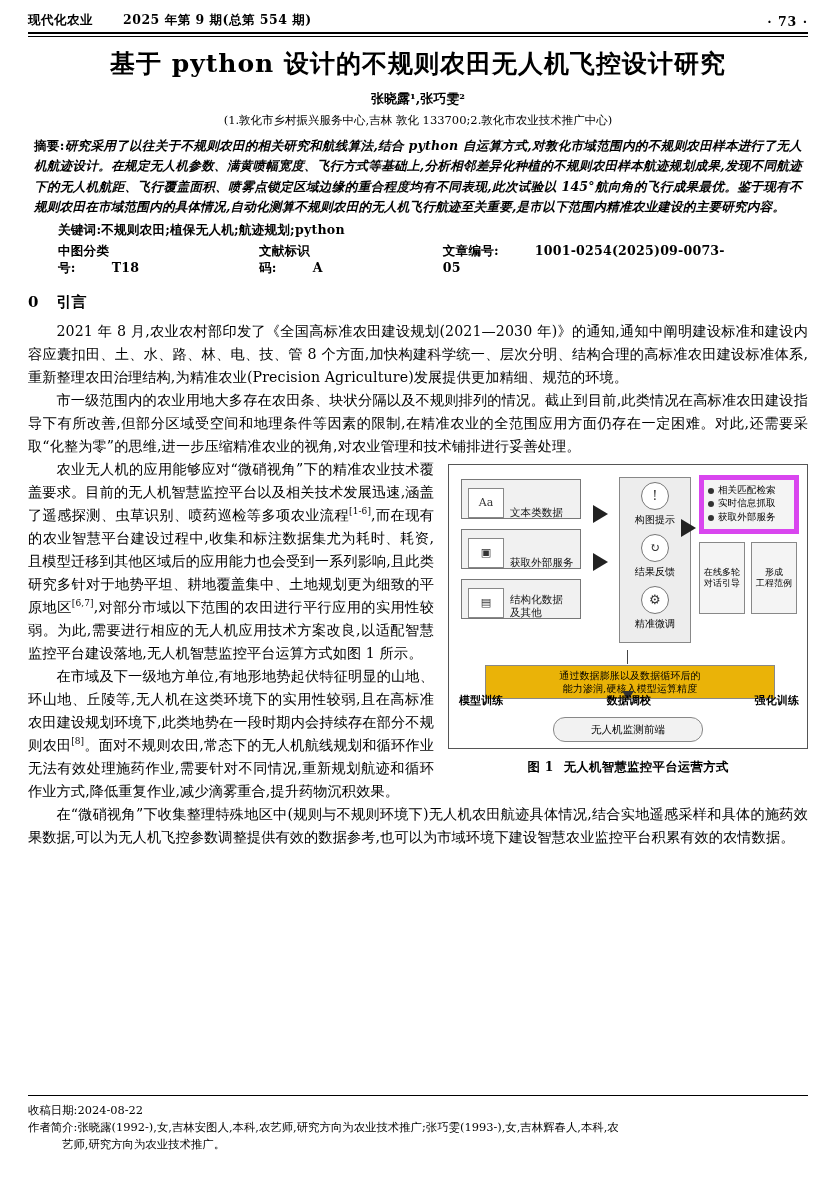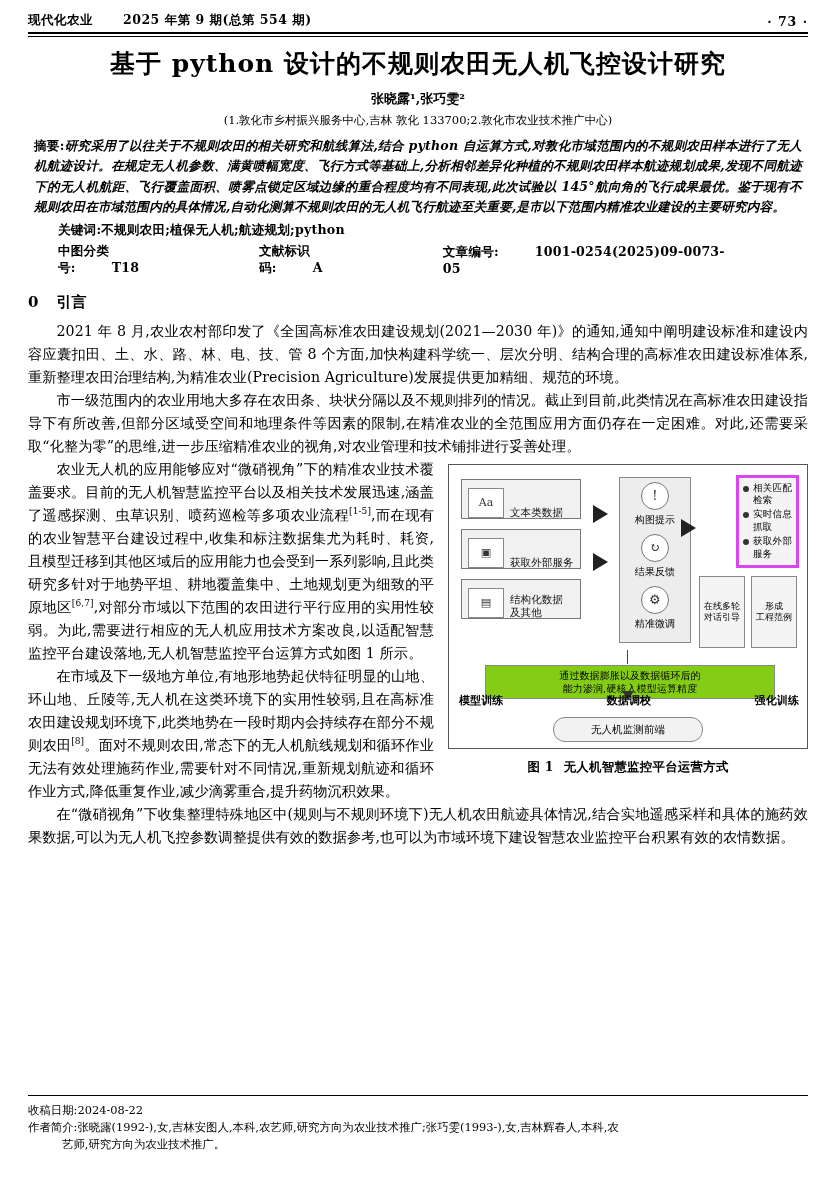--- a/index.html
+++ b/index.html
@@ -38,21 +38,21 @@
     font-size:12.6px;line-height:1.62;text-align:justify;
     font-weight:bold;font-style:italic;
     margin:0 6px 0 6px;
     letter-spacing:0.2px;
   }
   .abs .lead{font-style:normal;}
   .keywords{
     font-size:12.6px;font-weight:bold;margin:4px 0 0 30px;letter-spacing:0.2px;
   }
   .clsline{
-    display:flex;font-size:12.6px;font-weight:bold;margin:4px 0 0 30px;letter-spacing:0.2px;align-items:center;
+    display:flex;font-size:12.6px;font-weight:bold;margin:4px 0 0 30px;letter-spacing:0.2px;
   }
   .clsline span{margin-right:36px;}
 
   
   .sec{
     font-size:15px;font-weight:bold;margin:16px 0 8px 0;
   }
   .sec .num{margin-right:18px;}
 
   
@@ -93,31 +93,31 @@
   }
   .midcol{left:170px;top:12px;width:72px;border:1px solid #888;background:#ededed;
     padding:4px 2px;box-sizing:border-box;}
   .mid-item{display:flex;flex-direction:column;align-items:center;margin-bottom:6px;}
   .mid-ic{
     width:26px;height:26px;border-radius:50%;border:1px solid #777;background:#fff;
     display:flex;align-items:center;justify-content:center;font-size:13px;color:#333;
   }
   .mid-t{font-size:10px;margin-top:2px;}
   .rightcol{left:250px;top:10px;width:100px;}
-  .rc-top{border:3px solid #d946ef;background:#f4f4f4;padding:4px 4px;font-size:9.5px;line-height:1.35;margin-left:37px;}
+  .rc-top{border:5px solid #d946ef;background:#f4f4f4;padding:4px 4px;font-size:9.5px;line-height:1.35;}
   .rc-top .li{display:flex;align-items:flex-start;margin-bottom:1px;}
   .rc-top .dot{width:6px;height:6px;border-radius:50%;background:#333;margin:4px 4px 0 0;flex:none;}
   .rc-bot{display:flex;gap:6px;margin-top:8px;}
   .cloudbox,.docbox{
     width:46px;height:72px;border:1px solid #888;background:#f4f4f4;
     font-size:9px;text-align:center;padding-top:24px;box-sizing:border-box;line-height:1.2;
   }
   .labels{position:absolute;left:10px;top:227px;width:340px;display:flex;justify-content:space-between;font-size:11px;font-weight:bold;}
   .banner{
-    position:absolute;left:36px;top:200px;width:290px;border:1px solid #888;background:#84cc16;
+    position:absolute;left:36px;top:200px;width:290px;border:1px solid #888;background:#eab308;
     font-size:10px;text-align:center;line-height:1.3;padding:3px 11px;box-sizing:border-box;
   }
   .pill{
     position:absolute;left:104px;top:252px;width:150px;border:1px solid #888;background:#f2f2f2;
     border-radius:12px;text-align:center;font-size:10.5px;padding:3px 0;box-sizing:border-box;
   }
   .vline{position:absolute;left:178px;top:185px;width:1px;height:14px;background:#444;}
   .vline2{position:absolute;left:178px;top:226px;width:0;height:0;
     border-left:6px solid transparent;border-right:6px solid transparent;border-top:9px solid #333;margin-left:-5px;}
 
@@ -234,21 +234,21 @@
             <span>模型训练</span>
             <span>数据调校</span>
             <span>强化训练</span>
           </div>
         </div>
         <div class="figcap">
           <span class="lbl">图 1</span><span>无人机智慧监控平台运营方式</span>
         </div>
       </div>
 
-      <p>农业无人机的应用能够应对“微硝视角”下的精准农业技术覆盖要求。目前的无人机智慧监控平台以及相关技术发展迅速,涵盖了遥感探测、虫草识别、喷药巡检等多项农业流程<sup>[1-5]</sup>,而在现有的农业智慧平台建设过程中,收集和标注数据集尤为耗时、耗资,且模型迁移到其他区域后的应用能力也会受到一系列影响,且此类研究多针对于地势平坦、耕地覆盖集中、土地规划更为细致的平原地区<sup>[6,7]</sup>,对部分市域以下范围的农田进行平行应用的实用性较弱。为此,需要进行相应的无人机应用技术方案改良,以适配智慧监控平台建设落地,无人机智慧监控平台运算方式如图 1 所示。</p>
+      <p>农业无人机的应用能够应对“微硝视角”下的精准农业技术覆盖要求。目前的无人机智慧监控平台以及相关技术发展迅速,涵盖了遥感探测、虫草识别、喷药巡检等多项农业流程<sup>[1-6]</sup>,而在现有的农业智慧平台建设过程中,收集和标注数据集尤为耗时、耗资,且模型迁移到其他区域后的应用能力也会受到一系列影响,且此类研究多针对于地势平坦、耕地覆盖集中、土地规划更为细致的平原地区<sup>[6,7]</sup>,对部分市域以下范围的农田进行平行应用的实用性较弱。为此,需要进行相应的无人机应用技术方案改良,以适配智慧监控平台建设落地,无人机智慧监控平台运算方式如图 1 所示。</p>
       <p>在市域及下一级地方单位,有地形地势起伏特征明显的山地、环山地、丘陵等,无人机在这类环境下的实用性较弱,且在高标准农田建设规划环境下,此类地势在一段时期内会持续存在部分不规则农田<sup>[8]</sup>。面对不规则农田,常态下的无人机航线规划和循环作业无法有效处理施药作业,需要针对不同情况,重新规划航迹和循环作业方式,降低重复作业,减少滴雾重合,提升药物沉积效果。</p>
       <p>在“微硝视角”下收集整理特殊地区中(规则与不规则环境下)无人机农田航迹具体情况,结合实地遥感采样和具体的施药效果数据,可以为无人机飞控参数调整提供有效的数据参考,也可以为市域环境下建设智慧农业监控平台积累有效的农情数据。</p>
     </div>
 
   </div>
 
   <div class="footrule"></div>
   <div class="foot">
     <div class="row">
       <span class="lbl">收稿日期:</span>

